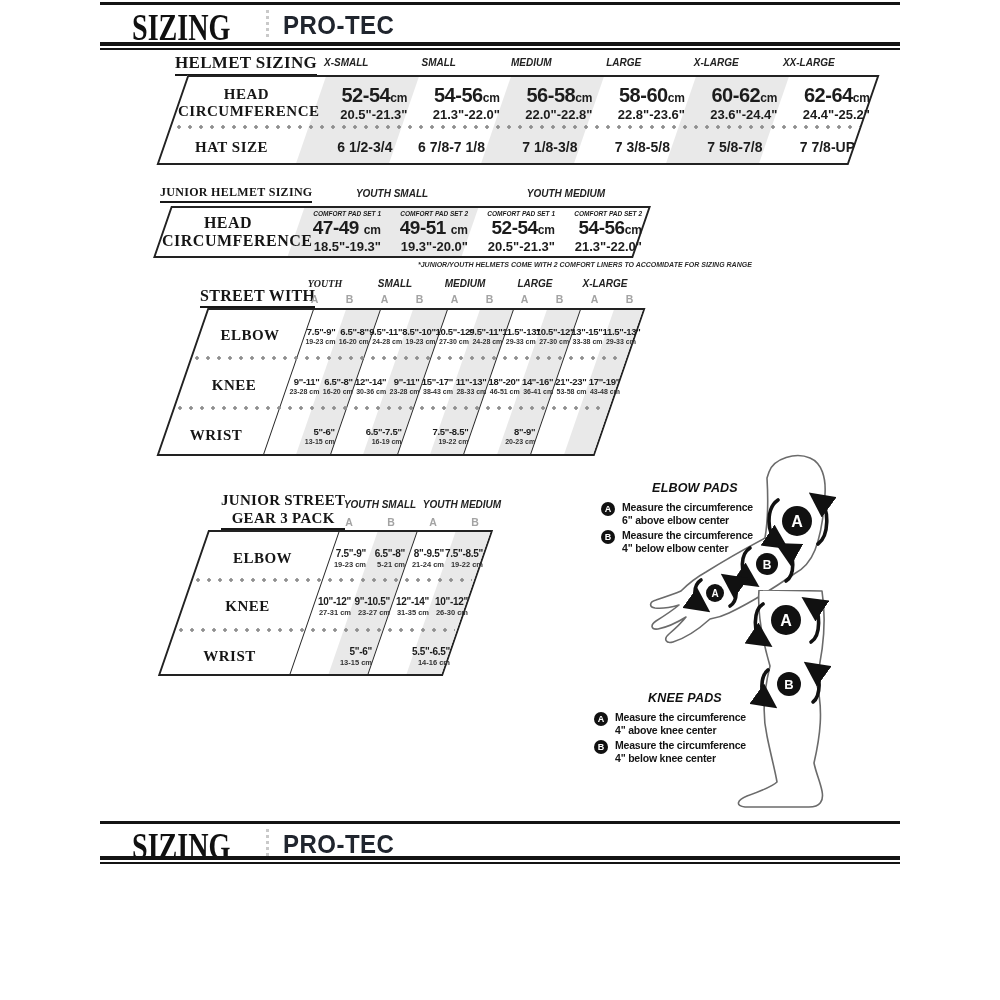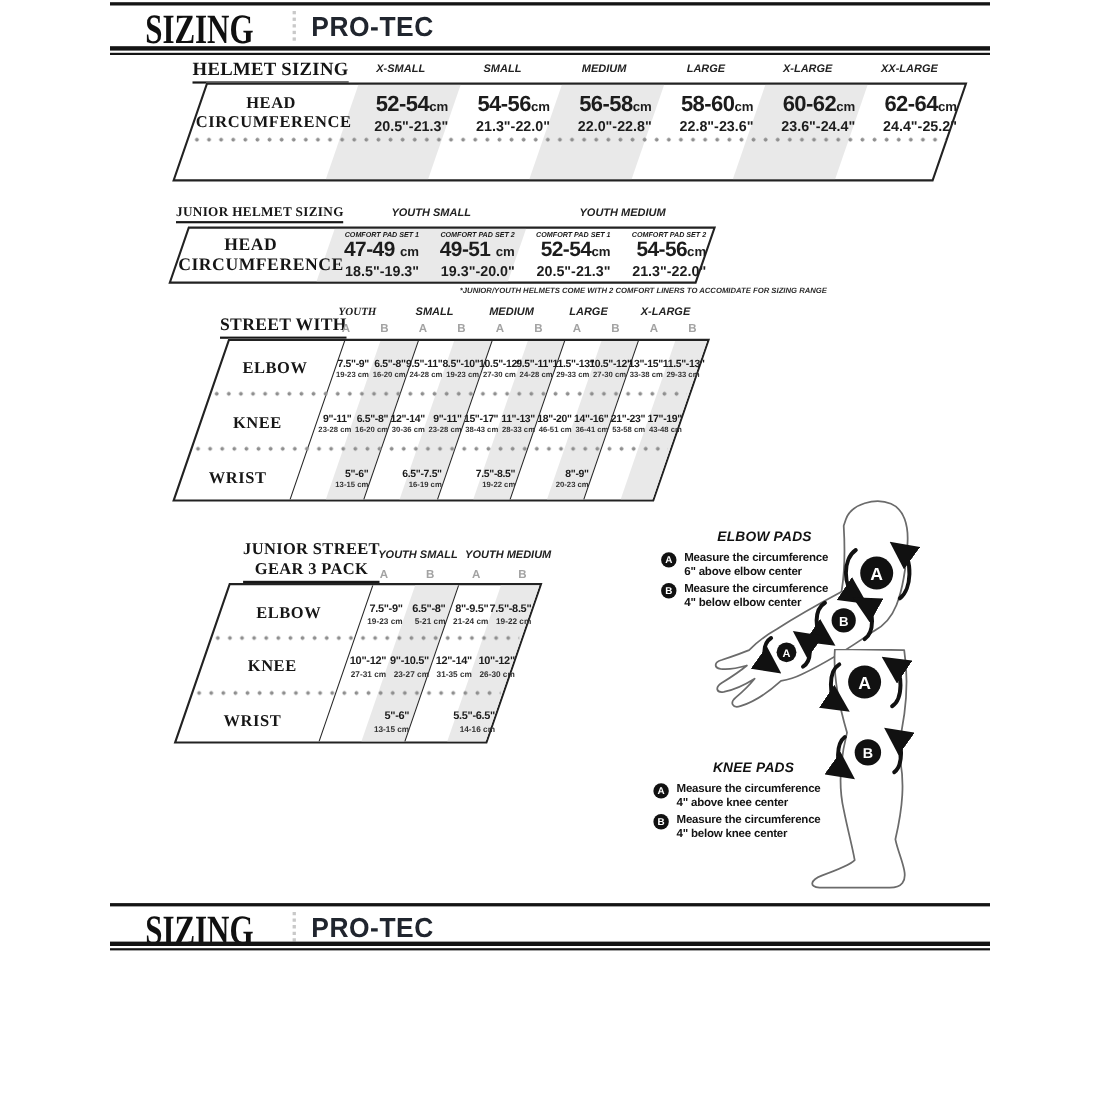--- a/index.html
+++ b/index.html
@@ -67,21 +67,21 @@
 <body>
 
 <div class="rule" style="left:100px;top:2px;width:800px;height:3px;"></div>
 <div class="sizing-logo" style="left:132px;top:5px;">SIZING</div>
 <div class="vdiv" style="left:266px;top:10px;height:27px;"></div>
 <div class="brand-logo" style="left:283px;top:11px;">PRO-TEC</div>
 <div class="rule" style="left:100px;top:42px;width:800px;height:4px;"></div>
 <div class="rule" style="left:100px;top:48px;width:800px;height:2px;"></div>
 
 <div class="sec-title" style="left:175px;top:53px;font-size:17px;">HELMET SIZING</div>
-<div class="flexrow" style="left:318px;top:57px;width:555px;">
+<div class="flexrow" style="left:300px;top:57px;width:555px;">
   <div class="ital-head" style="width:92.5px;">X-SMALL</div>
   <div class="ital-head" style="width:92.5px;">SMALL</div>
   <div class="ital-head" style="width:92.5px;">MEDIUM</div>
   <div class="ital-head" style="width:92.5px;">LARGE</div>
   <div class="ital-head" style="width:92.5px;">X-LARGE</div>
   <div class="ital-head" style="width:92.5px;">XX-LARGE</div>
 </div>
 
 <div class="slant" style="left:172px;top:75px;width:692px;height:90px;">
   <div class="bg">
@@ -113,20 +113,29 @@
     <div class="cellcol" style="width:92.5px;">
       <div class="big"><span>60-62</span><span class="unit">cm</span></div>
       <div class="inch">23.6"-24.4"</div>
     </div>
     <div class="cellcol" style="width:92.5px;">
       <div class="big"><span>62-64</span><span class="unit">cm</span></div>
       <div class="inch">24.4"-25.2"</div>
     </div>
   </div>
   <div class="dots" style="top:49px;"></div>
+  <div class="row" style="top:60px;height:24px;transform:translateX(-9px);">
+    <div class="label" style="width:137px;font-size:15px;">HAT SIZE</div>
+    <div class="cellcol hatv" style="width:92.5px;">6 1/2-3/4</div>
+    <div class="cellcol hatv" style="width:92.5px;">6 7/8-7 1/8</div>
+    <div class="cellcol hatv" style="width:92.5px;">7 1/8-3/8</div>
+    <div class="cellcol hatv" style="width:92.5px;">7 3/8-5/8</div>
+    <div class="cellcol hatv" style="width:92.5px;">7 5/8-7/8</div>
+    <div class="cellcol hatv" style="width:92.5px;">7 7/8-UP</div>
+  </div>
 </div>
 
 <div class="sec-title" style="left:160px;top:185px;font-size:12px;">JUNIOR HELMET SIZING</div>
 <div class="ital-head abs" style="left:342px;top:188px;width:100px;text-align:center;">YOUTH SMALL</div>
 <div class="ital-head abs" style="left:516px;top:188px;width:100px;text-align:center;">YOUTH MEDIUM</div>
 
 <div class="slant" style="left:162px;top:206px;width:480px;height:52px;">
   <div class="bg">
     <div class="stripe" style="left:132px;width:174px;"></div>
   </div>

